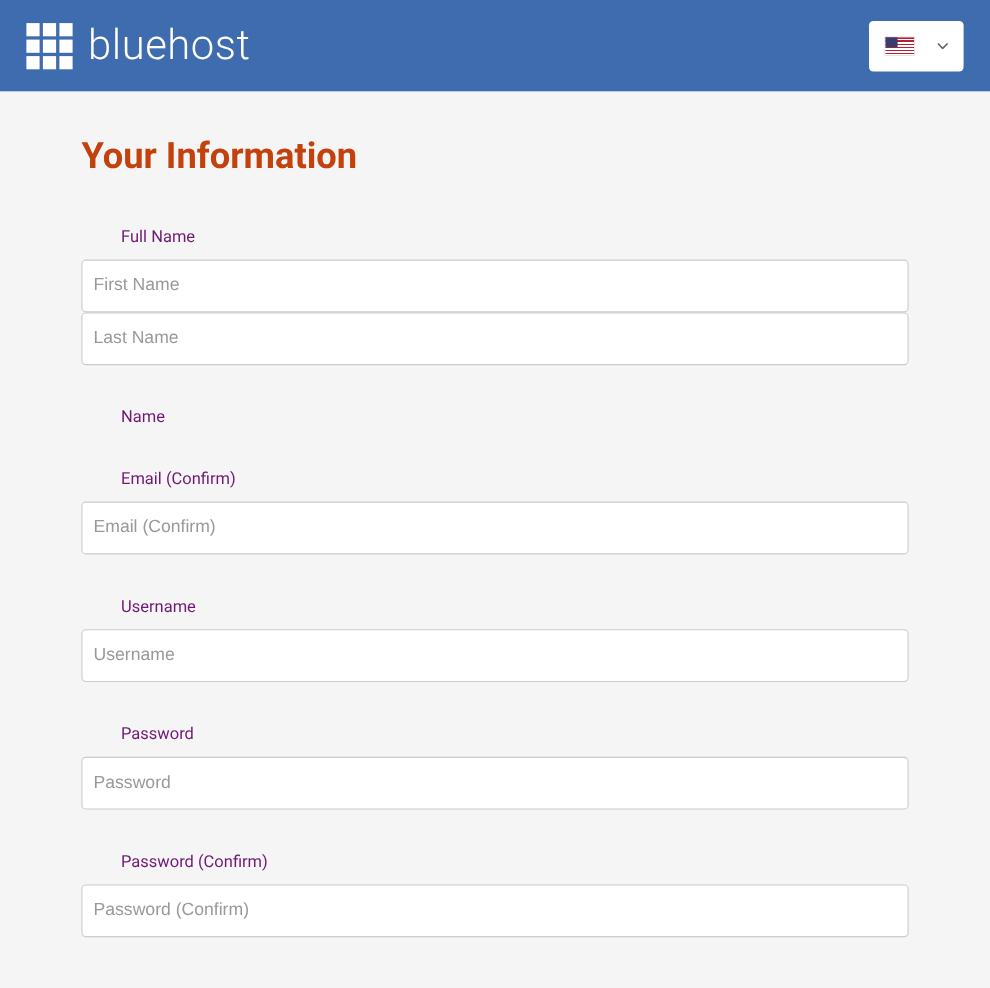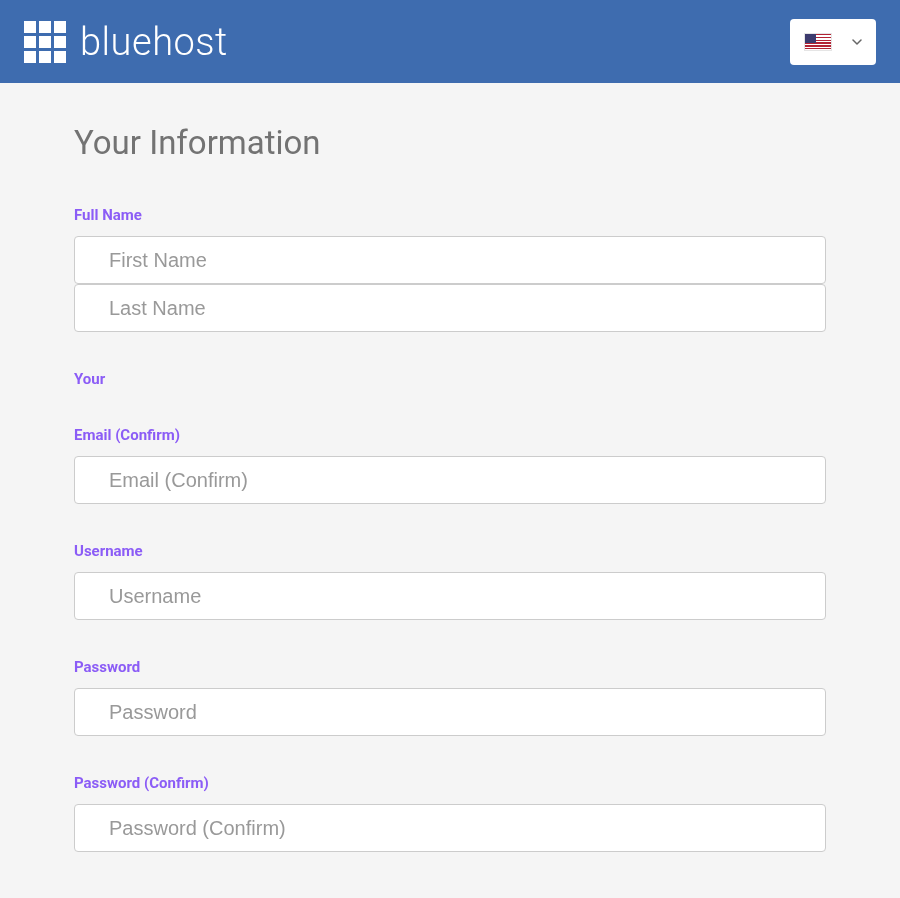--- a/index.html
+++ b/index.html
@@ -84,44 +84,45 @@
     }
     .chevron-down {
       width: 10px;
       height: 6px;
     }
     .page-content {
       padding: 40px 74px 0 74px;
     }
     .page-title {
       font-size: 33px;
-      font-weight: 400;
-      color: #737373;
+      font-weight: 700;
+      color: #c2410c;
       margin-bottom: 44px;
     }
     .form-group {
       margin-bottom: 38px;
     }
     .form-group.stacked .form-input + .form-input {
       margin-top: 0;
     }
     .form-label {
       display: block;
       font-size: 15px;
-      font-weight: 700;
-      color: #8b5cf6;
+      font-weight: 400;
+      color: #701a75;
       margin-bottom: 12px;
+      margin-left: 36px;
     }
     .form-input {
       width: 100%;
       height: 48px;
-      padding: 0 34px;
+      padding: 0 10px;
       border: 1px solid #ccc;
       border-radius: 4px;
-      font-size: 20px;
+      font-size: 16px;
       color: #333;
       background: #fff;
     }
     .form-input::placeholder {
       color: #999;
     }
   </style>
 </head>
 <body>
 
@@ -154,21 +155,21 @@
 <main class="page-content">
   <h1 class="page-title">Your Information</h1>
 
   <div class="form-group stacked">
     <label class="form-label">Full Name</label>
     <input type="text" class="form-input" placeholder="First Name" style="">
     <input type="text" class="form-input" placeholder="Last Name" style="">
   </div>
 
   <div class="form-group">
-    <label class="form-label">Your</label>
+    <label class="form-label">Name</label>
   </div>
 
   <div class="form-group">
     <label class="form-label">Email (Confirm)</label>
     <input type="email" class="form-input" placeholder="Email (Confirm)" style="">
   </div>
 
   <div class="form-group">
     <label class="form-label">Username</label>
     <input type="text" class="form-input" placeholder="Username" style="">

